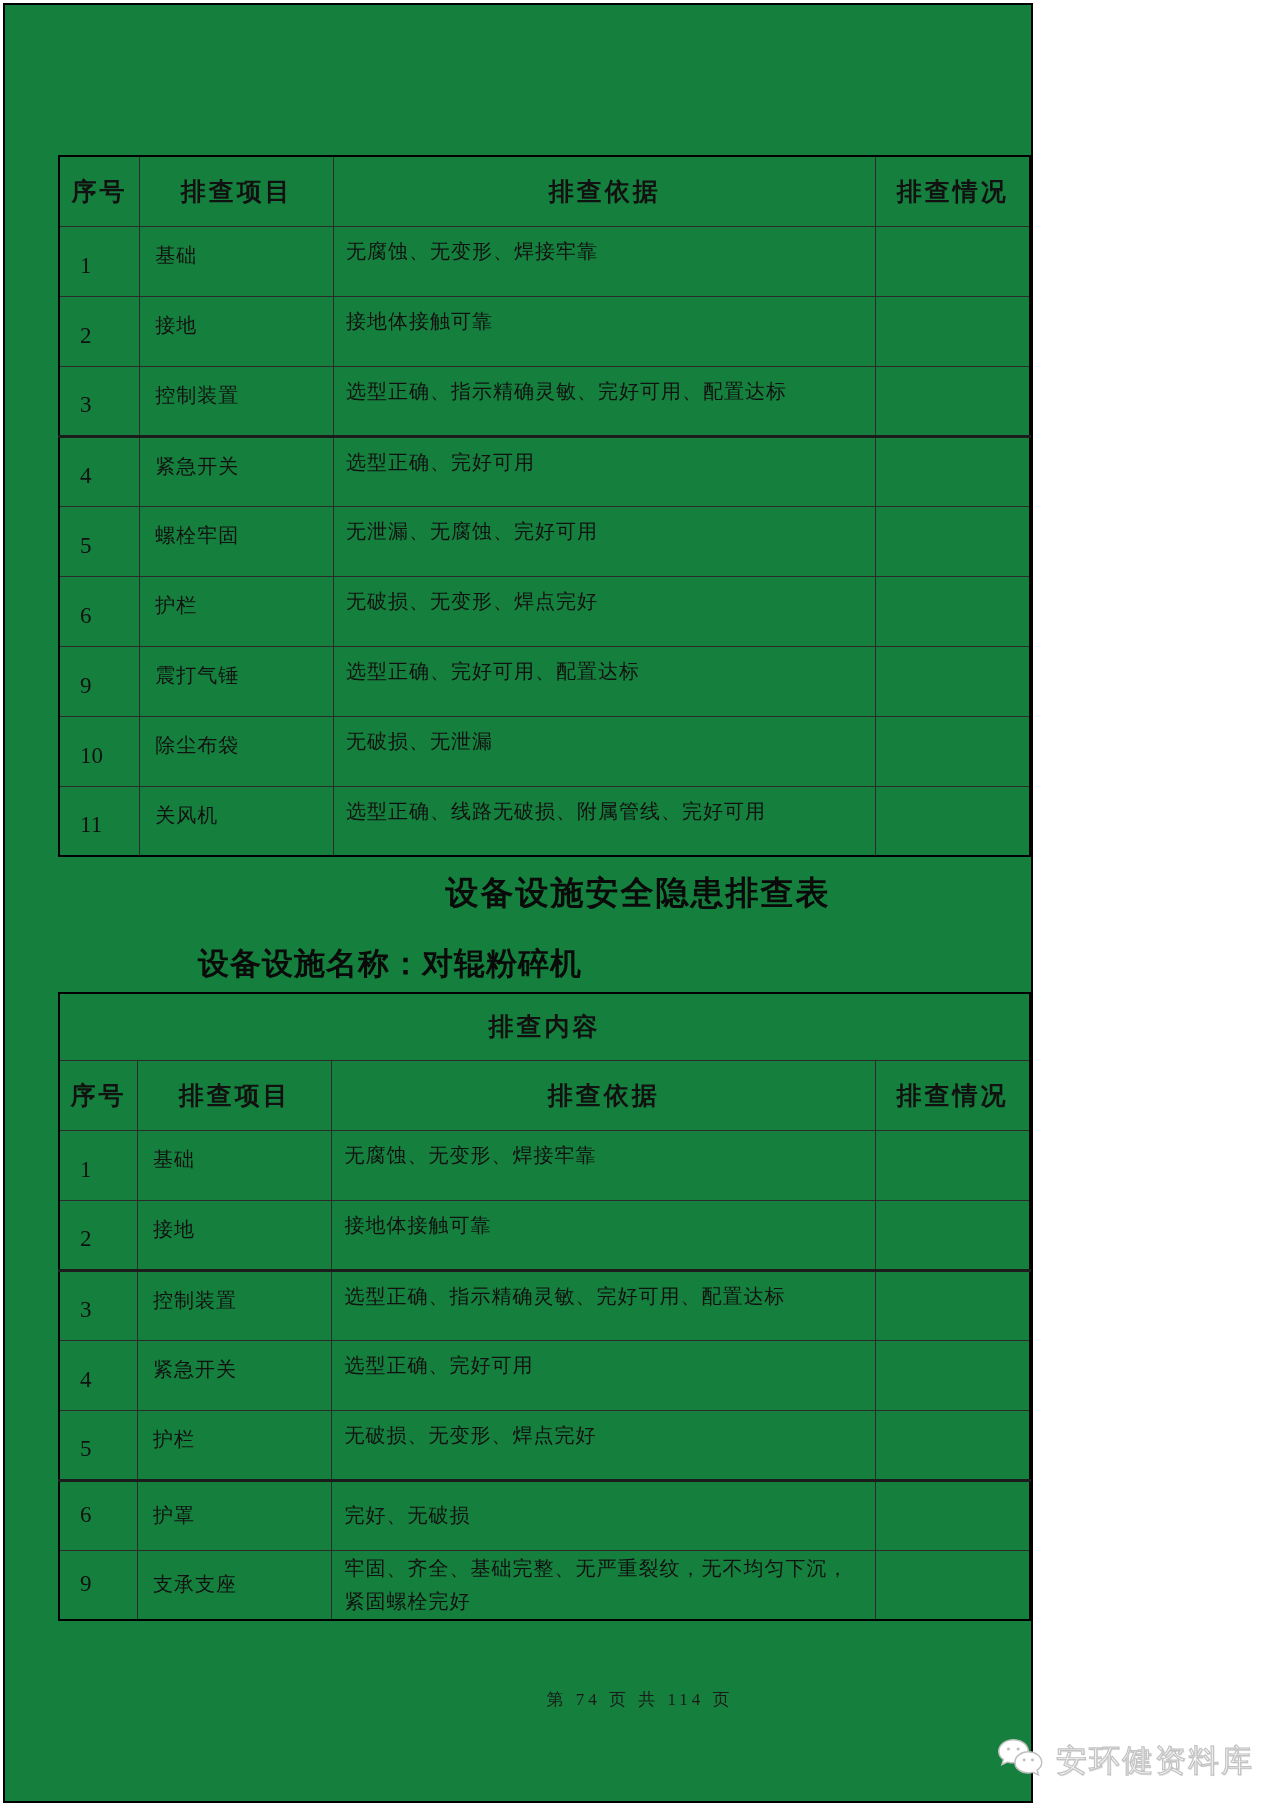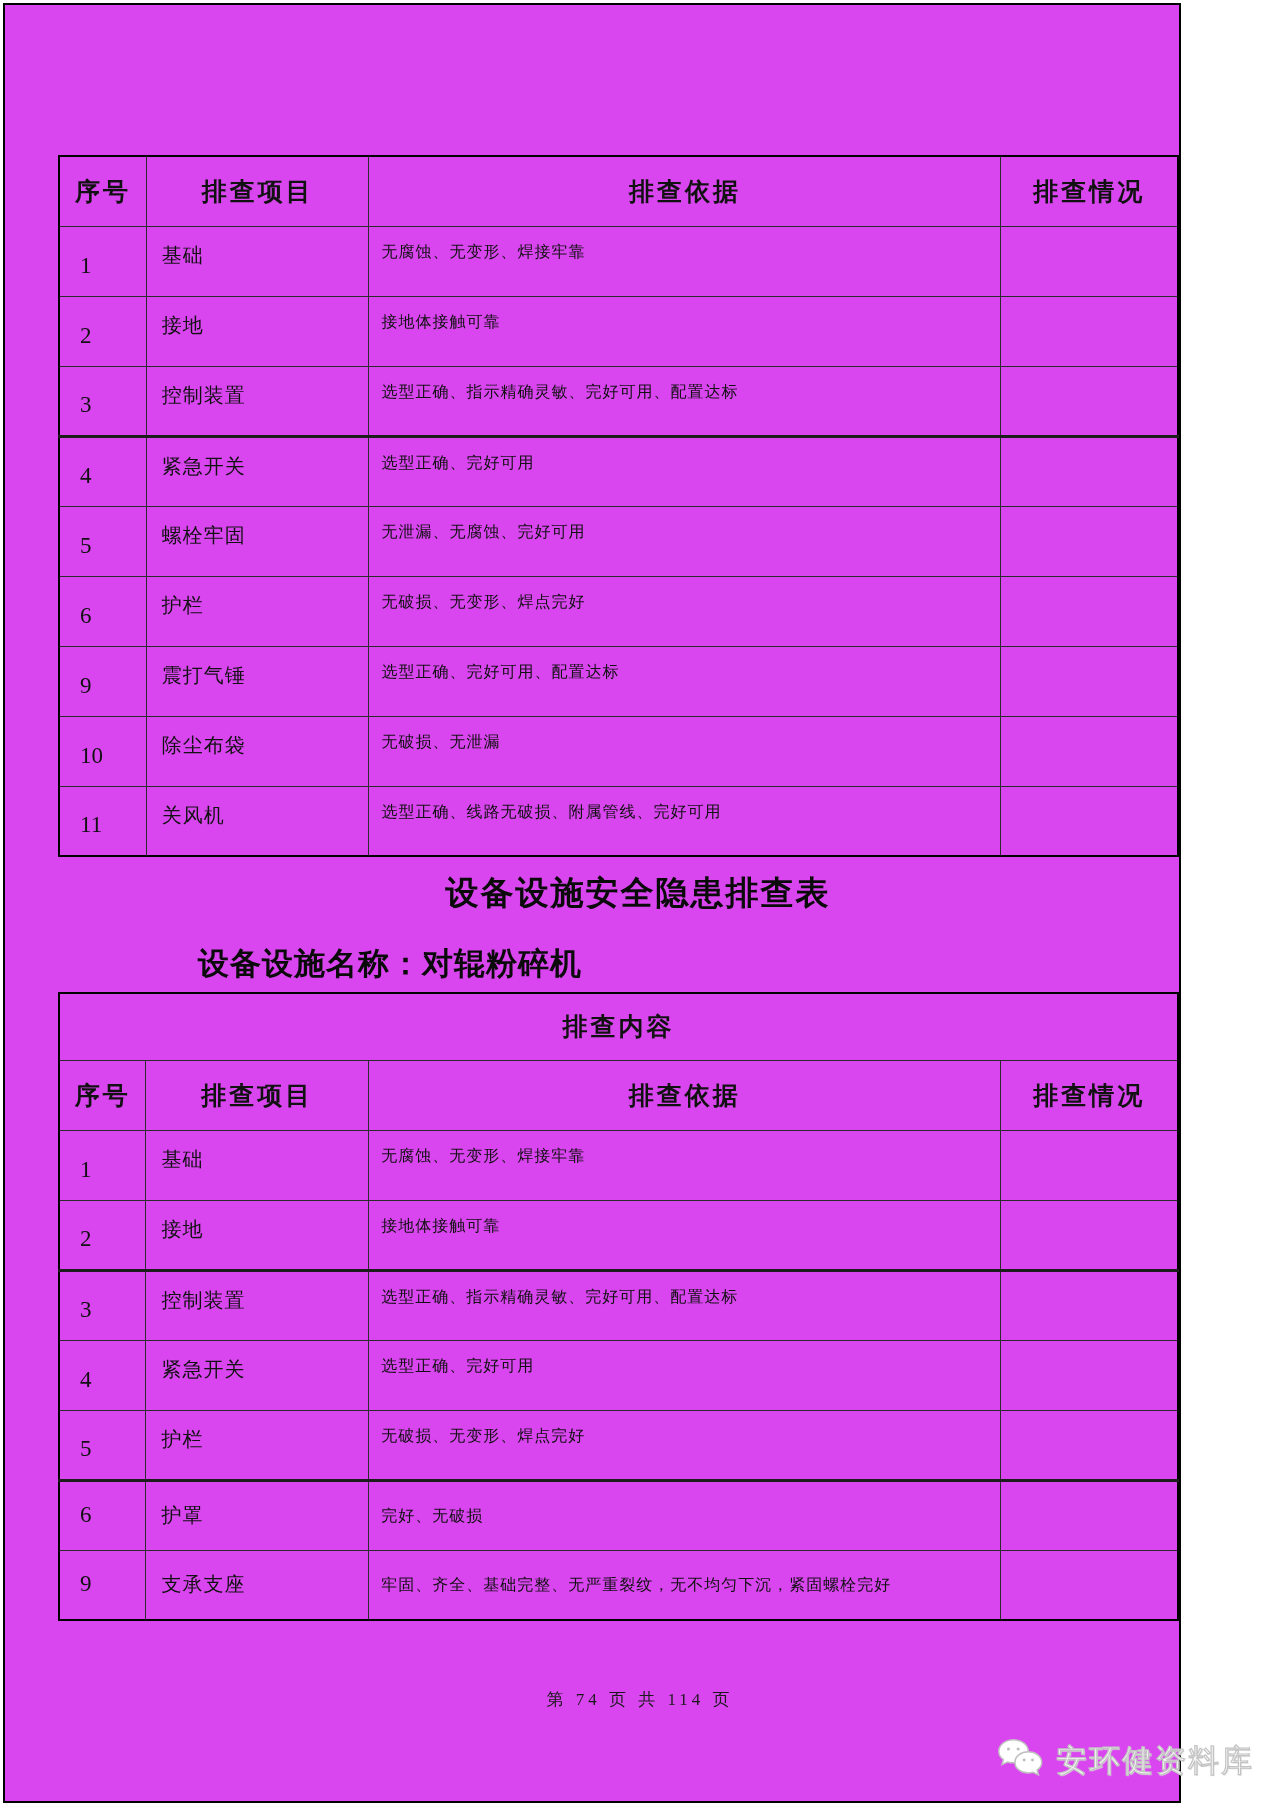--- a/index.html
+++ b/index.html
@@ -7,23 +7,23 @@
     padding: 0;
     background: #ffffff;
     width: 1280px;
     height: 1810px;
     font-family: "Liberation Serif", serif;
     color: #111111;
   }
   .page {
     position: absolute;
     left: 3px; top: 3px;
-    width: 1178px; height: 1800px;
+    width: 1030px; height: 1800px;
     border: 2px solid #000000;
-    background: #d946ef;
+    background: #15803d;
     box-sizing: border-box;
   }
   table.insp {
     position: absolute;
     left: 53px;
     border-collapse: collapse;
     table-layout: fixed;
     border: 2px solid #000000;
   }
   #table1 { top: 150px; }
@@ -63,21 +63,21 @@
     vertical-align: middle;
     padding-top: 10px;
   }
   td.item {
     font-size: 20px;
     padding: 15px 4px 0 15px;
     vertical-align: top;
     letter-spacing: 1px;
   }
   td.basis {
-    font-size: 16px;
+    font-size: 20px;
     padding: 8px 10px 0 12px;
     vertical-align: top;
     letter-spacing: 1px;
     line-height: 33px;
   }
   td.status { }
   tr.v-center td.item, tr.v-center td.basis {
     vertical-align: middle;
     padding-top: 0;
   }

